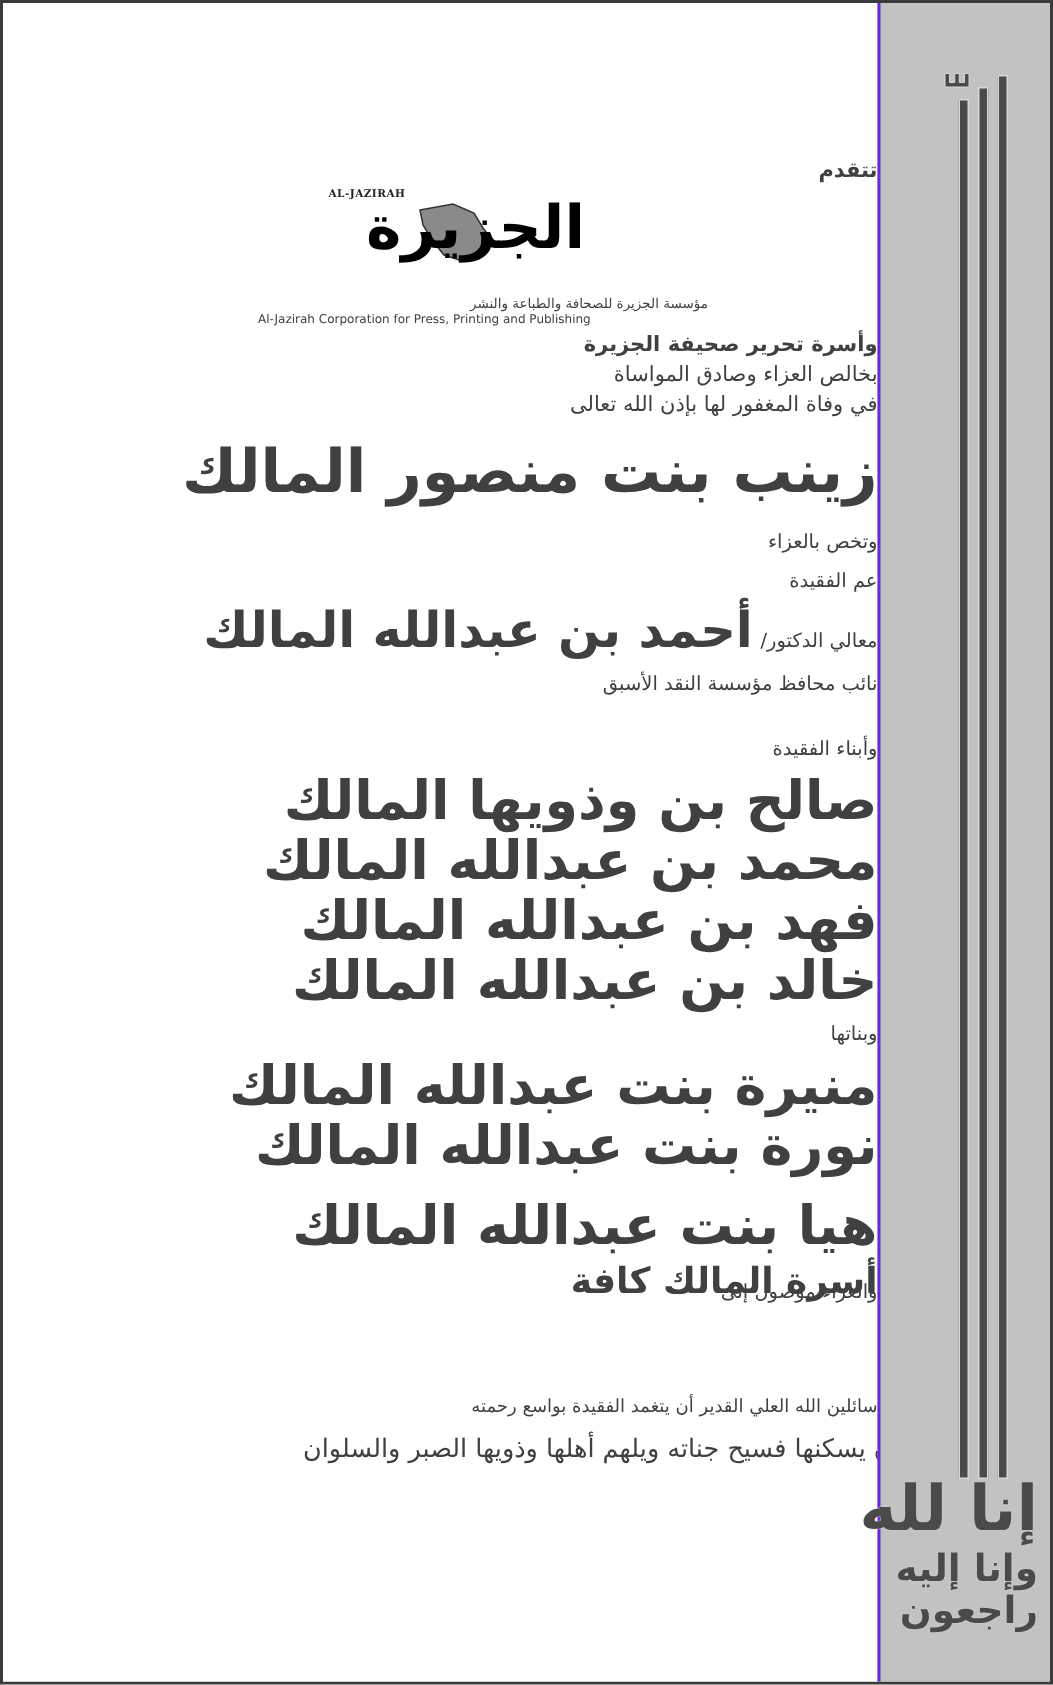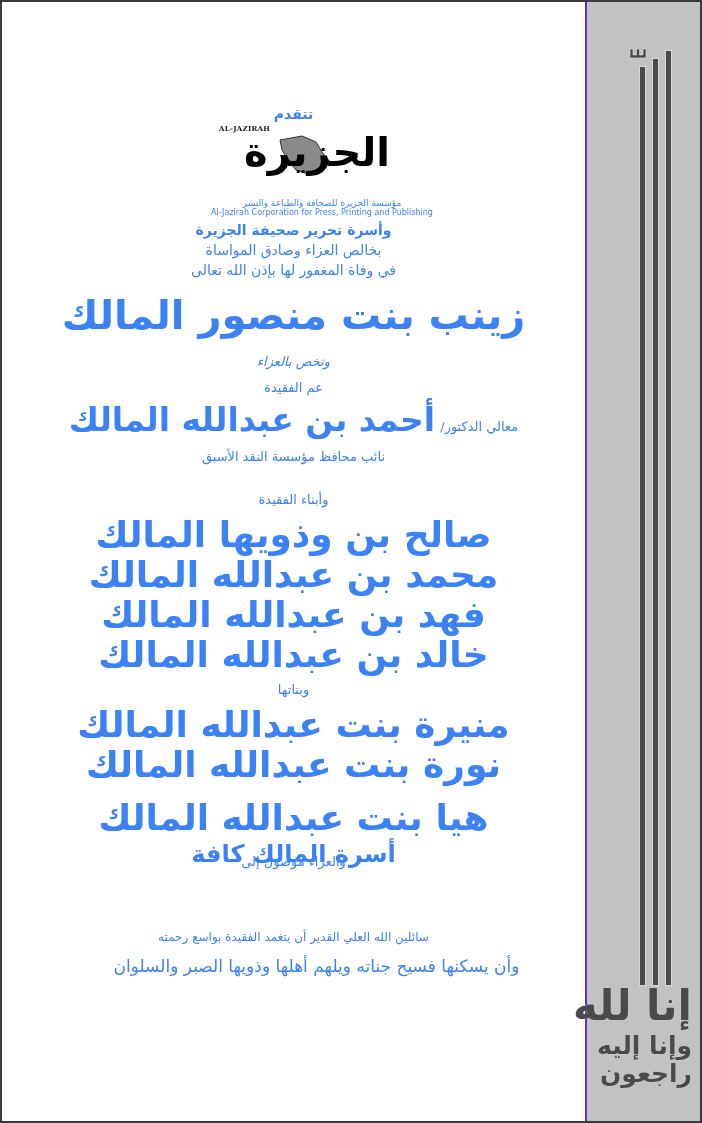--- a/index.html
+++ b/index.html
@@ -10,22 +10,22 @@
   }
   .frame {
     position: absolute; left: 0; top: 0; width: 702px; height: 1123px;
     box-sizing: border-box; border: 2px solid #3a3a3a;
   }
   .main {
     position: absolute; left: 2px; top: 2px; width: 583px; height: 1119px;
     background: #fff;
   }
   .ctr {
-    position: absolute; left: 0; width: 583px; text-align: center;
-    direction: rtl; color: #3b82f6; white-space: nowrap;
+    position: absolute; left: 0; width: 583px; 
+    direction: rtl; color: #404040; white-space: nowrap;
   }
   .bold { font-weight: bold; }
   .sm { font-size: 13px; }
   .md { font-size: 14px; }
   .huge { font-size: 40px; font-weight: bold; letter-spacing: 0.5px; }
   .big { font-size: 33px; font-weight: bold; }
   .xbig { font-size: 36px; font-weight: bold; }
 
   
   .logo {
@@ -80,21 +80,21 @@
 
   <div class="ctr corp-ar">مؤسسة الجزيرة للصحافة والطباعة والنشر</div>
   <div class="ctr corp-en">Al-Jazirah Corporation for Press, Printing and Publishing</div>
 
   <div class="ctr md bold" style="top:220px;">وأسرة تحرير صحيفة الجزيرة</div>
   <div class="ctr md" style="top:240px;">بخالص العزاء وصادق المواساة</div>
   <div class="ctr md" style="top:260px;">في وفاة المغفور لها بإذن الله تعالى</div>
 
   <div class="ctr huge" style="top:290px;">زينب بنت منصور المالك</div>
 
-  <div class="ctr sm" style="top:352px;font-style:italic;">وتخص بالعزاء</div>
+  <div class="ctr sm" style="top:352px;">وتخص بالعزاء</div>
   <div class="ctr sm" style="top:378px;">عم الفقيدة</div>
 
   <div class="ctr" style="top:398px;">
     <span class="sm">معالي الدكتور/</span>
     <span class="big">أحمد بن عبدالله المالك</span>
   </div>
   <div class="ctr sm" style="top:447px;">نائب محافظ مؤسسة النقد الأسبق</div>
 
   <div class="ctr sm" style="top:490px;">وأبناء الفقيدة</div>
   <div class="ctr xbig" style="top:512px;">صالح بن وذويها المالك</div>

